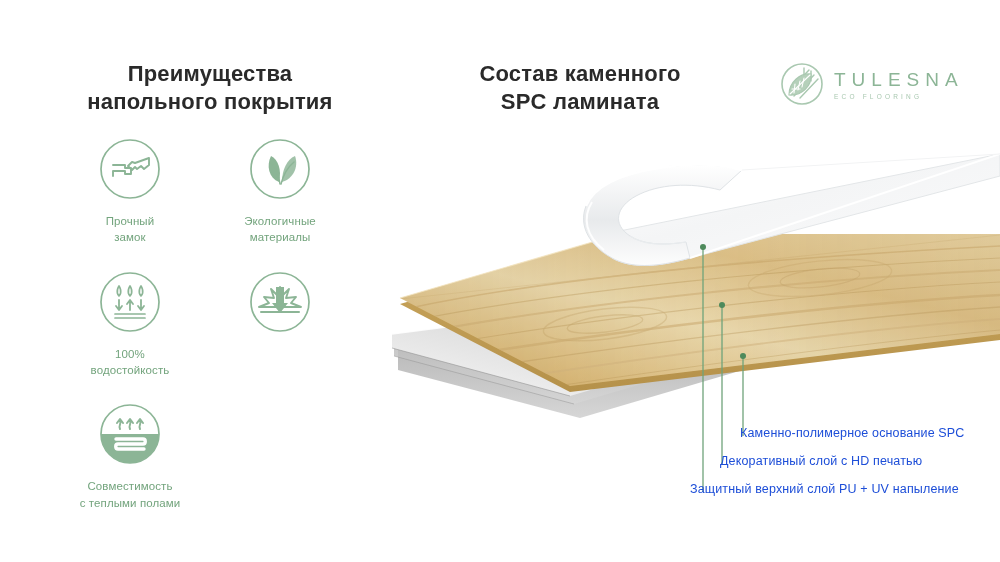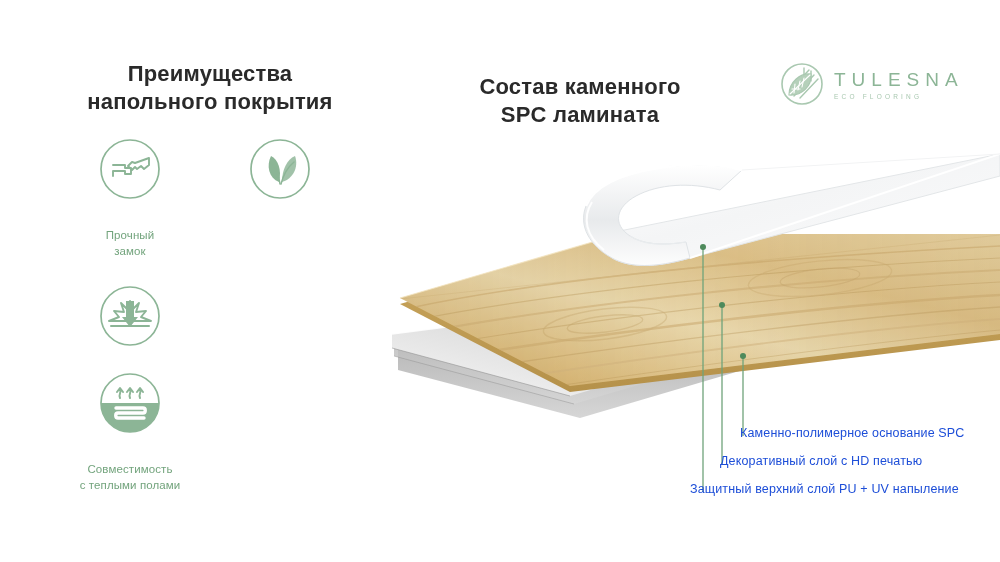--- a/index.html
+++ b/index.html
@@ -18,40 +18,40 @@
   .title{
     position:absolute;
     text-align:center;
     font-weight:700;
     color:#2a2a2a;
     line-height:1.28;
     letter-spacing:.2px;
     font-size:22px;
   }
   #title-left{left:40px;top:60px;width:340px;}
-  #title-right{left:430px;top:73px;width:300px;}
+  #title-right{left:430px;top:60px;width:300px;}
 
   
   #logo{position:absolute;left:780px;top:58px;width:175px;height:52px;display:flex;align-items:center;gap:10px;}
   #logo .mark{width:44px;height:44px;flex:0 0 44px;}
   #logo .word{display:flex;flex-direction:column;padding-top:2px;}
   #logo .word .name{
     font-size:19px;letter-spacing:6px;color:#8cb596;font-weight:400;line-height:1;
   }
   #logo .word .sub{
     font-size:6.5px;letter-spacing:3.2px;color:#a9c8b0;margin-top:5px;line-height:1;
   }
 
   
   #features{position:absolute;left:55px;top:138px;width:300px;}
   .frow{display:flex;}
   .feat{width:150px;display:flex;flex-direction:column;align-items:center;}
   .feat .circle{width:62px;height:62px;}
   .feat .cap{
-    margin-top:27px;
+    margin-top:13px;
     text-align:center;
     font-size:11.5px;
     line-height:1.42;
     color:#73a47d;
     letter-spacing:.1px;
     white-space:pre-line;
   }
   .frow + .frow{margin-top:25px;}
 
   
@@ -129,25 +129,50 @@
       <div class="feat">
         <span class="circle">
           <svg viewBox="0 0 62 62" width="62" height="62">
             <circle cx="31" cy="31" r="29" fill="none" stroke="#8cb596" stroke-width="1.7"></circle>
             <path d="M30 44 C20 40 17 28 22 18 C29 21 33 32 30 44 Z" fill="#8cb596"></path>
             <path d="M33 44 C33 32 38 21 46 18 C50 29 44 41 33 44 Z" fill="#8cb596" opacity=".82"></path>
             <path d="M31 46 C30 38 27 30 22 24" stroke="#8cb596" stroke-width="1.5" fill="none" stroke-linecap="round"></path>
             <path d="M32 46 C34 38 39 29 45 24" stroke="#8cb596" stroke-width="1.5" fill="none" stroke-linecap="round"></path>
           </svg>
         </span>
+        <span class="cap">Экологичные
+материалы</span>
       </div>
     </div>
 
     <div class="frow">
 
+      <div class="feat">
+        <span class="circle">
+          <svg viewBox="0 0 62 62" width="62" height="62">
+            <circle cx="31" cy="31" r="29" fill="none" stroke="#8cb596" stroke-width="1.7"></circle>
+            <g fill="none" stroke="#8cb596" stroke-width="1.7" stroke-linejoin="round">
+              <path d="M20 25 C16 21 20 15 20 15 C20 15 24 21 20 25 Z"></path>
+              <path d="M31 25 C27 21 31 15 31 15 C31 15 35 21 31 25 Z"></path>
+              <path d="M42 25 C38 21 42 15 42 15 C42 15 46 21 42 25 Z"></path>
+            </g>
+            <g fill="none" stroke="#8cb596" stroke-width="1.8" stroke-linecap="round" stroke-linejoin="round">
+              <path d="M20 29 L20 38 M17 35 L20 39 L23 35"></path>
+              <path d="M31 39 L31 30 M28 33 L31 29 L34 33"></path>
+              <path d="M42 29 L42 38 M39 35 L42 39 L45 35"></path>
+            </g>
+            <g stroke="#8cb596" stroke-width="1.7" stroke-linecap="round">
+              <line x1="16" y1="43" x2="46" y2="43"></line>
+              <line x1="16" y1="47" x2="46" y2="47"></line>
+            </g>
+          </svg>
+        </span>
+        <span class="cap">100%
+водостойкость</span>
+      </div>
 
       <div class="feat">
         <span class="circle">
           <svg viewBox="0 0 62 62" width="62" height="62">
             <circle cx="31" cy="31" r="29" fill="none" stroke="#8cb596" stroke-width="1.7"></circle>
             <path d="M10 36 L20 32 L15 26 L25 27 L22 18 L29 25 L31 16 L33 25 L40 18 L37 27 L47 26 L42 32 L52 36 Z" fill="none" stroke="#8cb596" stroke-width="1.9" stroke-linejoin="round"></path>
             <path d="M27 16 L35 16 L35 32 L39 32 L31 42 L23 32 L27 32 Z" fill="#8cb596"></path>
             <line x1="12" y1="41" x2="50" y2="41" stroke="#8cb596" stroke-width="2" stroke-linecap="round"></line>
           </svg>
         </span>

